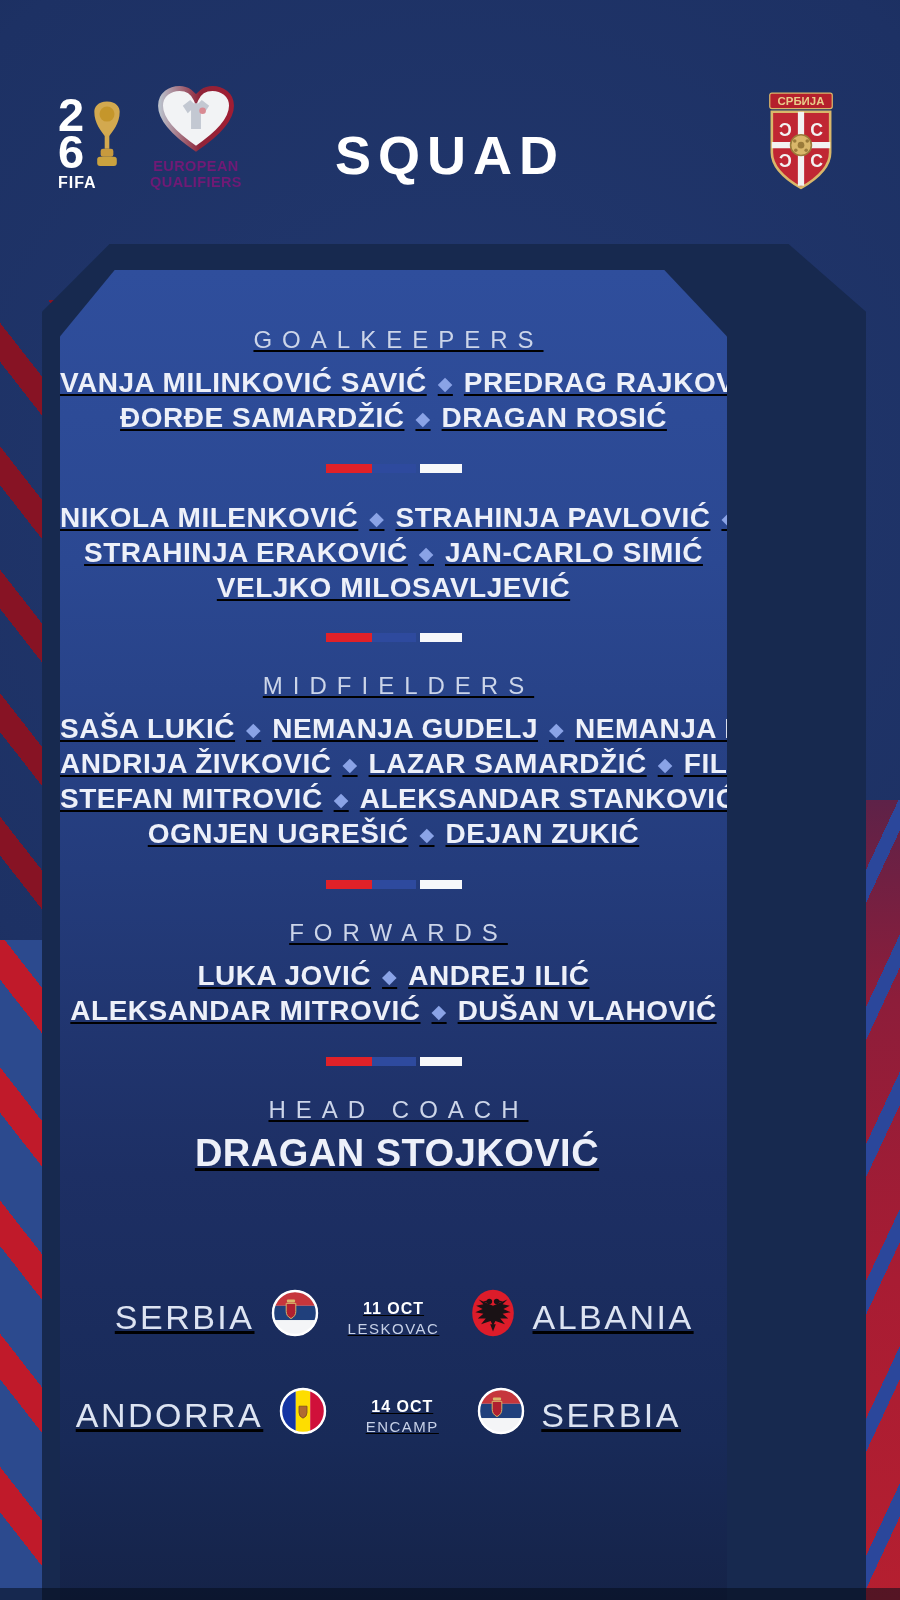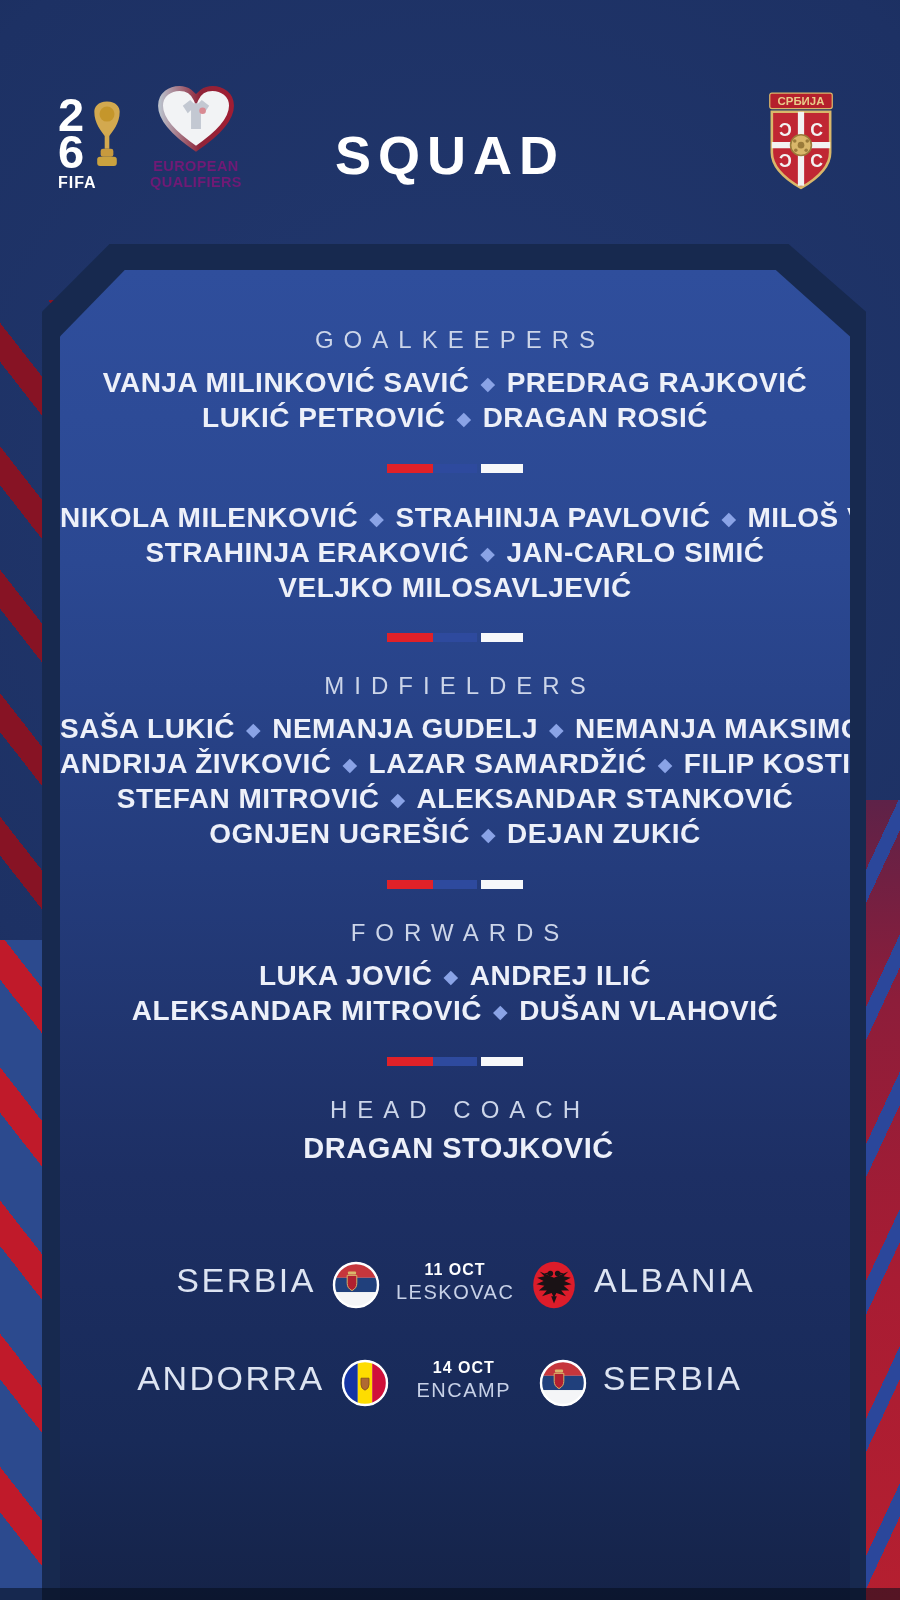--- a/index.html
+++ b/index.html
@@ -44,57 +44,58 @@
     color:#ffffff;font-size:54px;font-weight:800;letter-spacing:7px;
   }
   .crest{position:absolute;left:763px;top:92px;}
   
   .panel-shadow{
     position:absolute;left:42px;top:244px;width:824px;height:1356px;z-index:1;
     background:#17294f;
     clip-path:polygon(8.2% 0, 90.6% 0, 100% 5%, 100% 100%, 0 100%, 0 5%);
   }
   .panel{
-    position:absolute;left:60px;top:270px;width:790px;height:1330px;z-index:2;
+    position:absolute;left:60px;top:270px;width:667px;height:1330px;z-index:2;
     background:linear-gradient(180deg,#2f4e9c 0%, #2b4892 22%, #243c7c 45%, #1d2f64 68%, #182a58 88%, #152348 100%);
     clip-path:polygon(8.2% 0, 90.6% 0, 100% 5%, 100% 100%, 0 100%, 0 5%);
+    text-decoration:underline;
   }
   .panel-inner{padding-top:56px;text-align:center;}
   .section-title{
     font-size:24px;font-weight:400;letter-spacing:10px;color:#ccd5e9;
     margin:0 0 14px;text-indent:10px;
   }
   .player-line{
     font-size:28px;font-weight:700;color:#edf0f9;line-height:30px;margin:4px 0;
     letter-spacing:.5px;white-space:nowrap;
   }
   .diamond{color:#8aa3e6;font-size:19px;margin:0 11px;vertical-align:2px;}
   .tricolor{
     width:136px;height:9px;margin:30px auto 30px;display:flex;
   }
   .tricolor .seg-red{width:46px;background:#e02128;}
   .tricolor .seg-blue{width:44px;background:#2e4a9e;}
   .tricolor .seg-gap{width:4px;background:transparent;}
   .tricolor .seg-white{width:42px;background:#f7f8fa;}
-  .coach-name{font-size:29px;font-weight:700;color:#edf0f9;letter-spacing:.5px;margin-left:7px;}
+  .coach-name{font-size:38px;font-weight:700;color:#edf0f9;letter-spacing:.5px;margin-left:7px;}
   
   .fixtures{margin-top:96px;}
   .fixture-row{
-    display:flex;align-items:flex-start;justify-content:center;gap:16px;
+    display:flex;align-items:flex-end;justify-content:center;gap:16px;
     margin-bottom:32px;height:66px;
   }
   .team-name{
     font-size:34px;font-weight:500;color:#dde4f2;letter-spacing:2.5px;min-width:170px;
   }
   .team-name.home{text-align:right;}
   .team-name.away{text-align:left;}
   .flag{width:48px;height:48px;flex:0 0 auto;}
   .date-block{width:118px;text-align:center;}
   .fx-date{font-size:16px;font-weight:800;color:#ffffff;letter-spacing:1px;}
-  .fx-venue{font-size:20px;font-weight:500;color:#c7d1e7;letter-spacing:1.5px;margin-top:2px;}
+  .fx-venue{font-size:15px;font-weight:500;color:#c7d1e7;letter-spacing:1.5px;margin-top:2px;}
   .bottom-fade{position:absolute;left:0;bottom:0;width:100%;height:12px;background:rgba(6,12,28,.55);z-index:4;}
 </style>
 </head>
 <body>
 
 <div class="decor decor-left-top"></div>
 <div class="decor decor-left-bottom"></div>
 <div class="decor decor-right"></div>
 
 <div class="header">
@@ -159,21 +160,21 @@
   </div>
 </div>
 
 <div class="panel-shadow"></div>
 <div class="panel">
   <div class="panel-inner">
     <div>
         <div class="section">
           <div class="section-title">GOALKEEPERS</div>
           <div class="player-line"><span class="player-name">VANJA MILINKOVIĆ SAVIĆ</span><span class="diamond">◆</span><span class="player-name">PREDRAG RAJKOVIĆ</span></div>
-          <div class="player-line"><span class="player-name">LUKIĆ PETROVIĆ</span><span class="diamond">◆</span><span class="player-name">DRAGAN ROSIĆ</span></div>
+          <div class="player-line"><span class="player-name">ĐORĐE SAMARDŽIĆ</span><span class="diamond">◆</span><span class="player-name">DRAGAN ROSIĆ</span></div>
         </div>
         <div class="tricolor">
           <span class="seg-red"></span>
           <span class="seg-blue"></span>
           <span class="seg-gap"></span>
           <span class="seg-white"></span>
         </div>
         <div class="section">
           <div class="player-line"><span class="player-name">NIKOLA MILENKOVIĆ</span><span class="diamond">◆</span><span class="player-name">STRAHINJA PAVLOVIĆ</span><span class="diamond">◆</span><span class="player-name">MILOŠ VELJKOVIĆ</span></div>
           <div class="player-line"><span class="player-name">STRAHINJA ERAKOVIĆ</span><span class="diamond">◆</span><span class="player-name">JAN-CARLO SIMIĆ</span></div>

